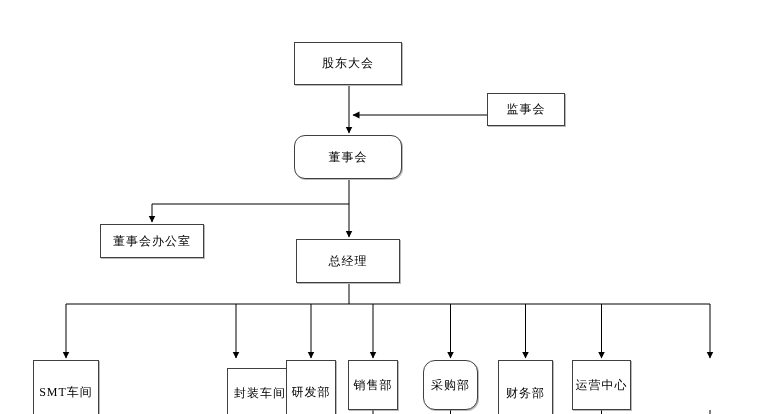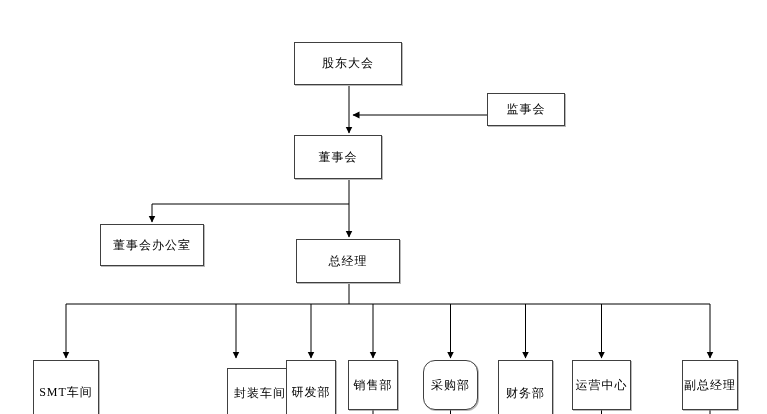--- a/index.html
+++ b/index.html
@@ -34,22 +34,22 @@
     justify-content: center;
     font-size: 12px;
     color: #000000;
     white-space: nowrap;
     letter-spacing: 1px;
     z-index: 2;
   }
   
   .n-shareholders  { left: 294px; top: 42px;  width: 108px; height: 43px; }
   .n-supervisory   { left: 487px; top: 93px;  width: 78px;  height: 33px; }
-  .n-board         { left: 294px; top: 135px; width: 88px; height: 44px; }
-  .n-board-office  { left: 100px; top: 224px; width: 104px; height: 42px; }
+  .n-board         { left: 294px; top: 135px; width: 108px; height: 44px; border-radius: 11px; }
+  .n-board-office  { left: 100px; top: 224px; width: 104px; height: 34px; }
   .n-gm            { left: 296px; top: 239px; width: 104px; height: 44px; }
   .n-dept-0 { left: 33px;  top: 360px; width: 66px; height: 64px; }
   .n-dept-1 { left: 203px; top: 368px; width: 66px; height: 50px; margin-left: 24px; }
   .n-dept-2 { left: 286px; top: 360px; width: 50px; height: 64px; }
   .n-dept-3 { left: 348px; top: 360px; width: 50px; height: 50px; text-align: right; }
   .n-dept-4 { left: 423px; top: 360px; width: 55px; height: 50px; border-radius: 12px; }
   .n-dept-5 { left: 498px; top: 360px; width: 55px; height: 66px; }
   .n-dept-6 { left: 572px; top: 360px; width: 59px; height: 50px; }
   .n-dept-7 { left: 682px; top: 360px; width: 56px; height: 50px; }
 </style>
@@ -133,17 +133,14 @@
   </div>
   <div class="org-box n-dept-4">
     <span>采购部</span>
   </div>
   <div class="org-box n-dept-5">
     <span>财务部</span>
   </div>
   <div class="org-box n-dept-6">
     <span>运营中心</span>
   </div>
-  <div class="org-box n-dept-7">
-    <span>副总经理</span>
-  </div>
 
 </div>
 
 </body></html>

